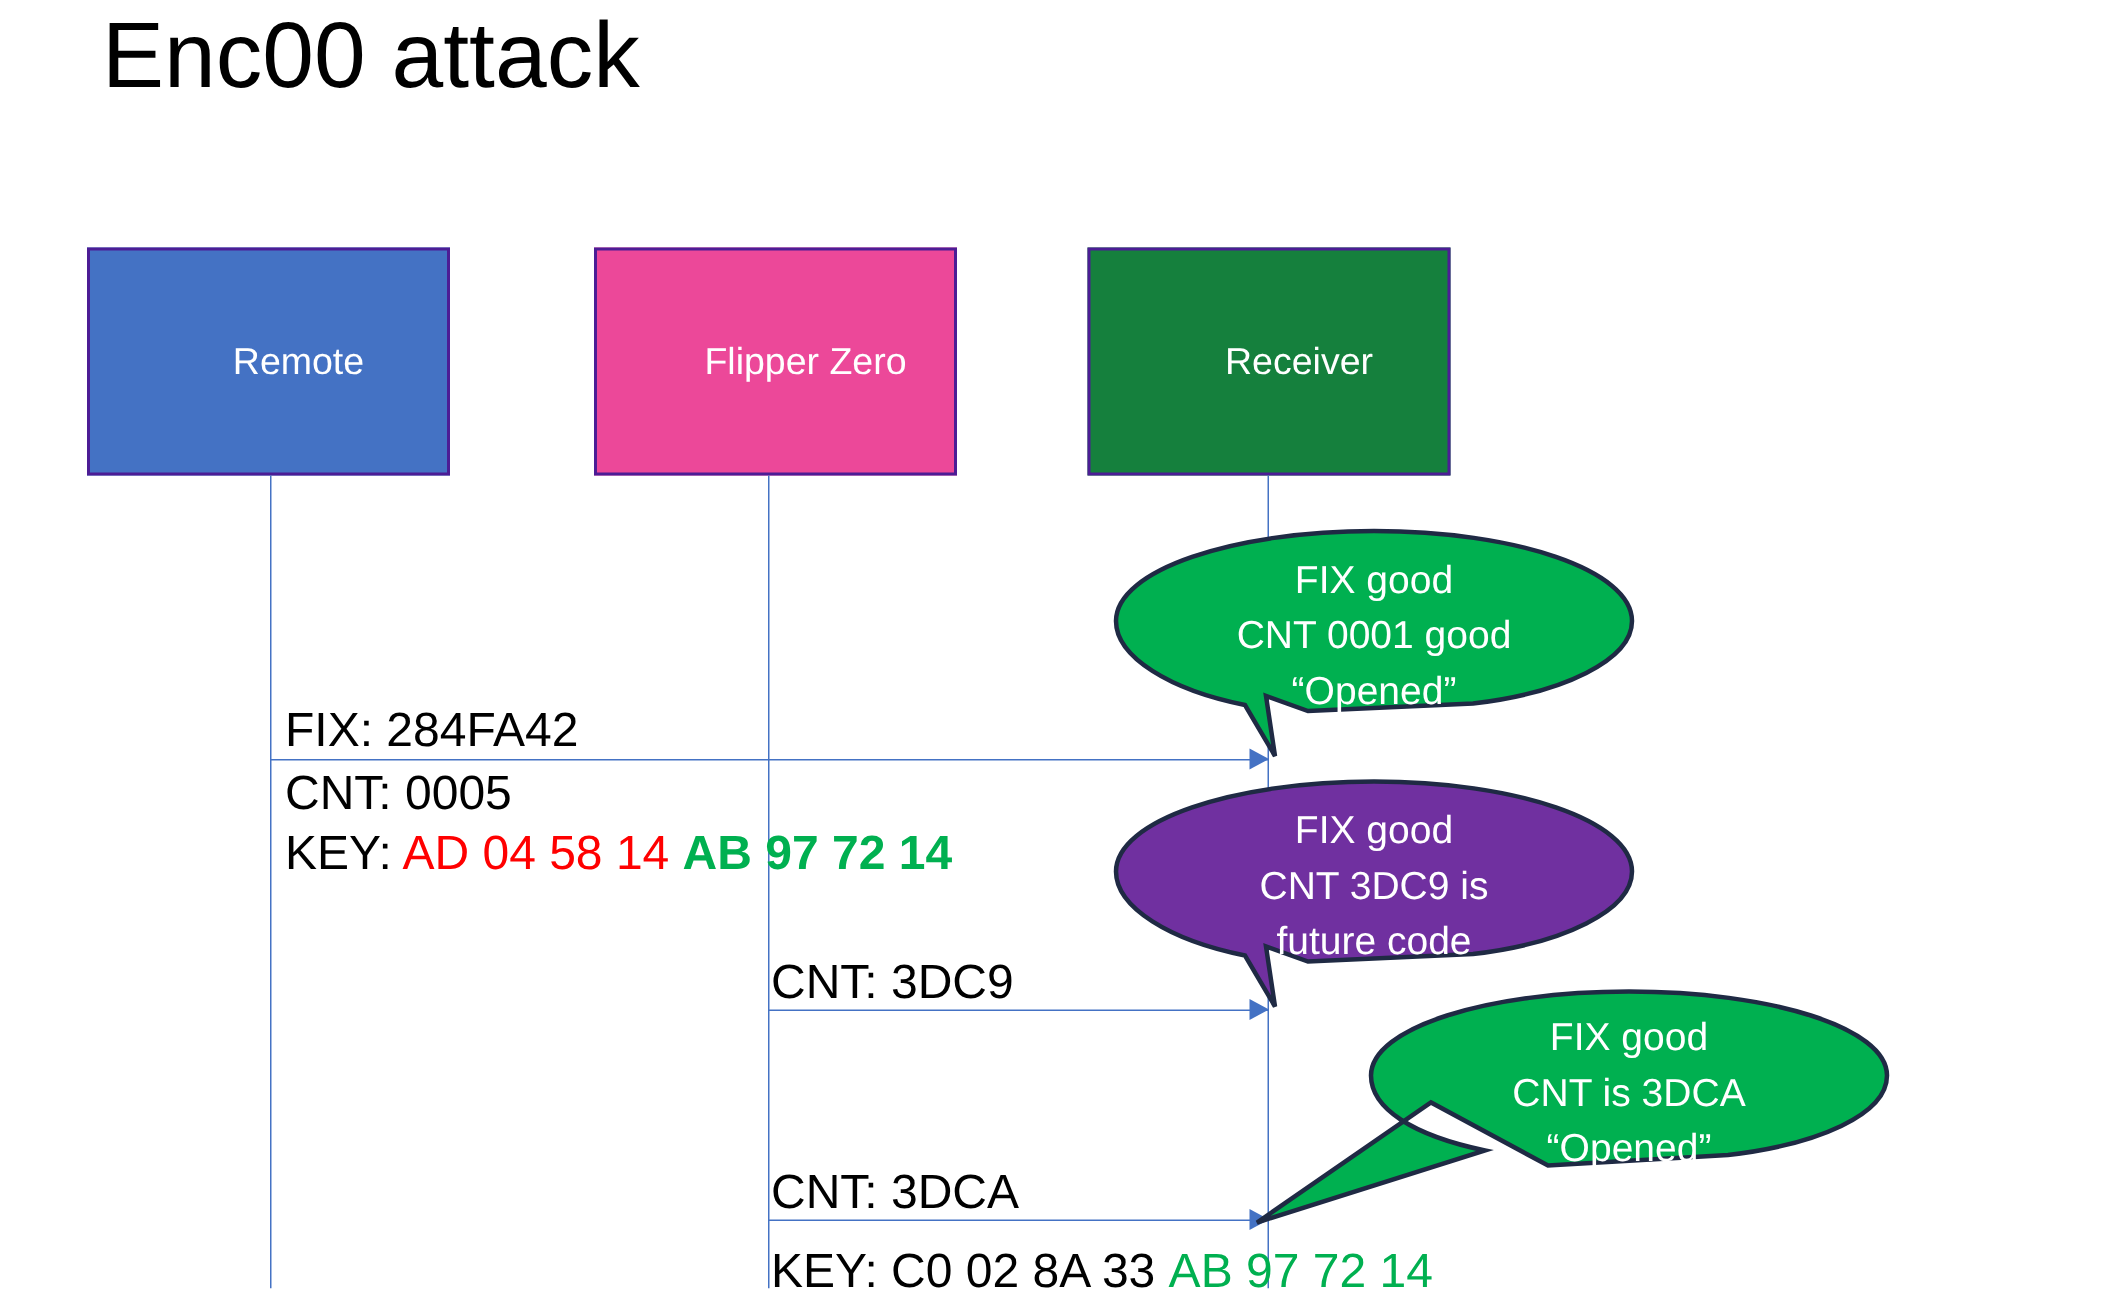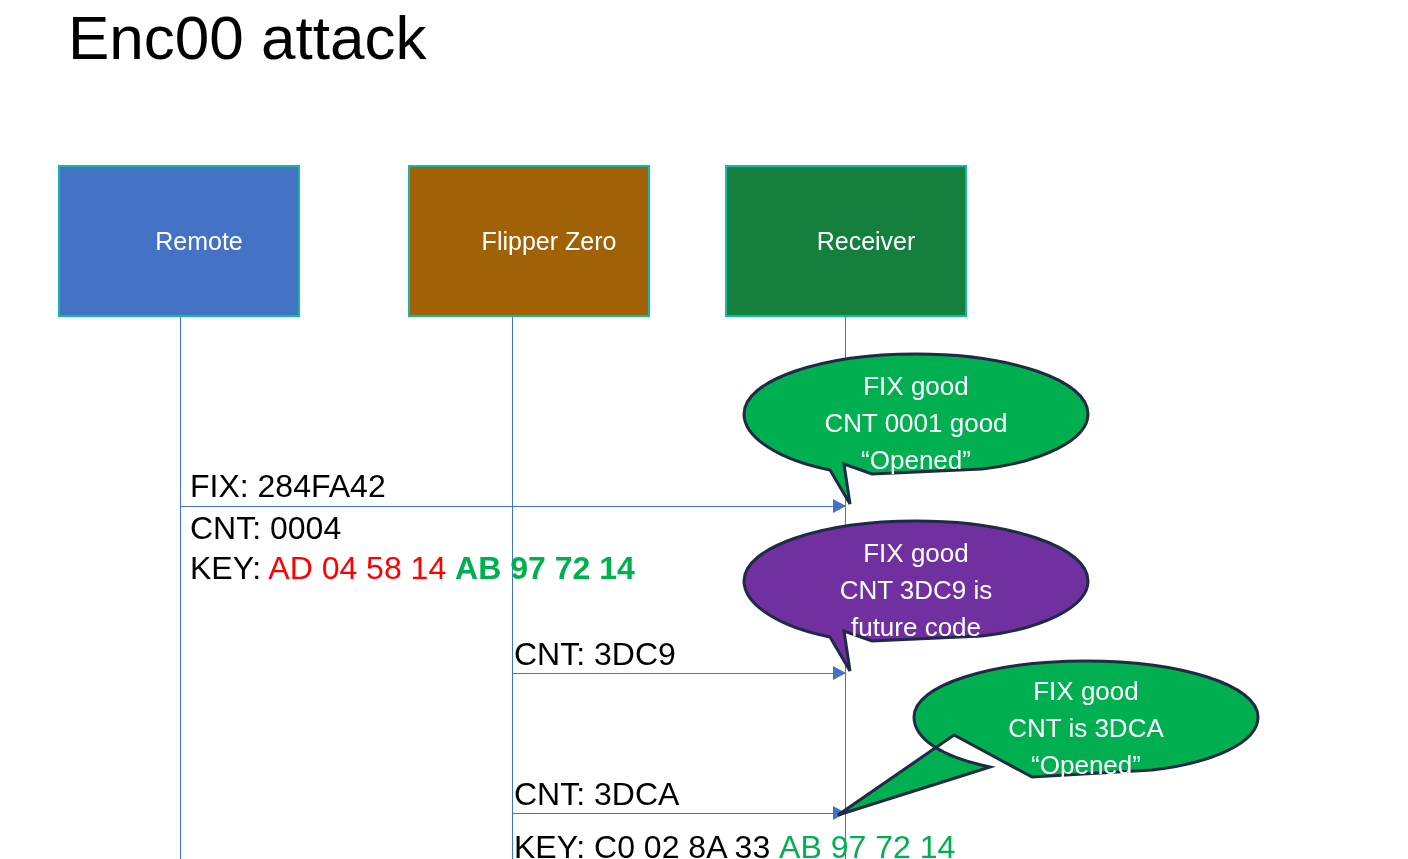--- a/index.html
+++ b/index.html
@@ -30,36 +30,36 @@
     font-weight: 400;
     letter-spacing: 0px;
     color: #000000;
     white-space: nowrap;
     line-height: 1.1;
   }
   
   .actor-box {
     position: absolute;
     box-sizing: border-box;
-    border: 2px solid #14b8a6;
+    border: 2px solid #4c1d95;
     display: flex;
     align-items: center;
     justify-content: center;
     padding-left: 40px;
   }
   .actor-label {
     color: #ffffff;
     font-size: 25px;
     font-weight: 400;
     text-align: center;
     line-height: 1.2;
     white-space: nowrap;
   }
   #actor-remote  { left: 58px;  top: 165px; width: 242px; height: 152px; background: #4472C4; }
-  #actor-flipper { left: 408px; top: 165px; width: 242px; height: 152px; background: #a16207; }
+  #actor-flipper { left: 396px; top: 165px; width: 242px; height: 152px; background: #ec4899; }
   #actor-receiver{ left: 725px; top: 165px; width: 242px; height: 152px; background: #15803d; }
 
   
   .lifeline {
     position: absolute;
     width: 0;
     border-left: 1.4px solid #4472C4;
   }
   #lifeline-remote   { left: 180px; top: 317px; height: 542px; }
   #lifeline-flipper  { left: 512px; top: 317px; height: 542px; }
@@ -149,21 +149,21 @@
   </div>
 
   <div class="lifeline" id="lifeline-remote"></div>
   <div class="lifeline" id="lifeline-flipper"></div>
   <div class="lifeline" id="lifeline-receiver"></div>
 
   <div class="msg-line" id="msg1-line"></div>
   <div class="arrow-head" id="msg1-head"></div>
   <div class="msg-text" id="msg1-fix">FIX: 284FA42</div>
   <div class="msg-text" id="msg1-body">
-    <div>CNT: 0004</div>
+    <div>CNT: 0005</div>
     <div><span>KEY: </span><span class="hex-red">AD 04 58 14</span><span>&nbsp;</span><span class="hex-green bold">AB 97 72 14</span></div>
   </div>
 
   <div class="msg-line" id="msg2-line"></div>
   <div class="arrow-head" id="msg2-head"></div>
   <div class="msg-text" id="msg2-cnt">CNT: 3DC9</div>
 
   <div class="msg-line" id="msg3-line"></div>
   <div class="arrow-head" id="msg3-head"></div>
   <div class="msg-text" id="msg3-cnt">CNT: 3DCA</div>

